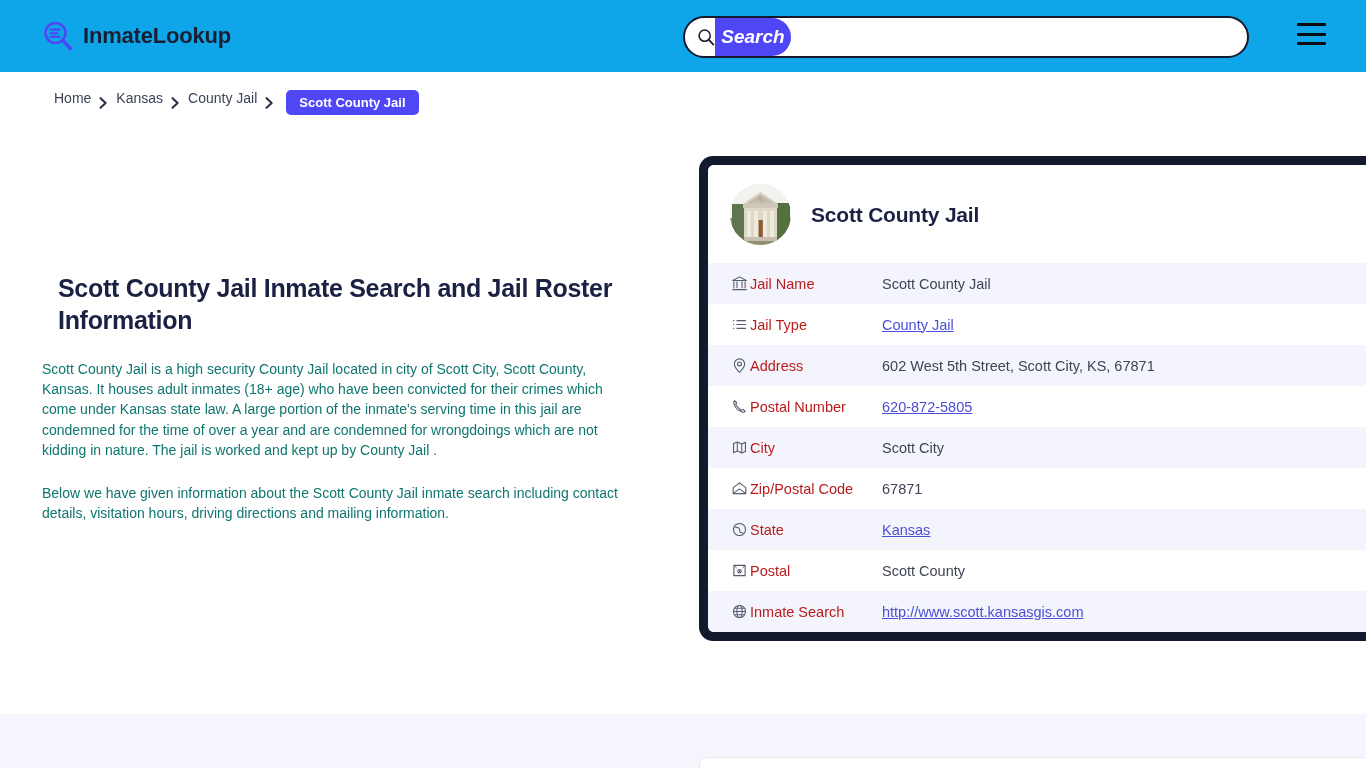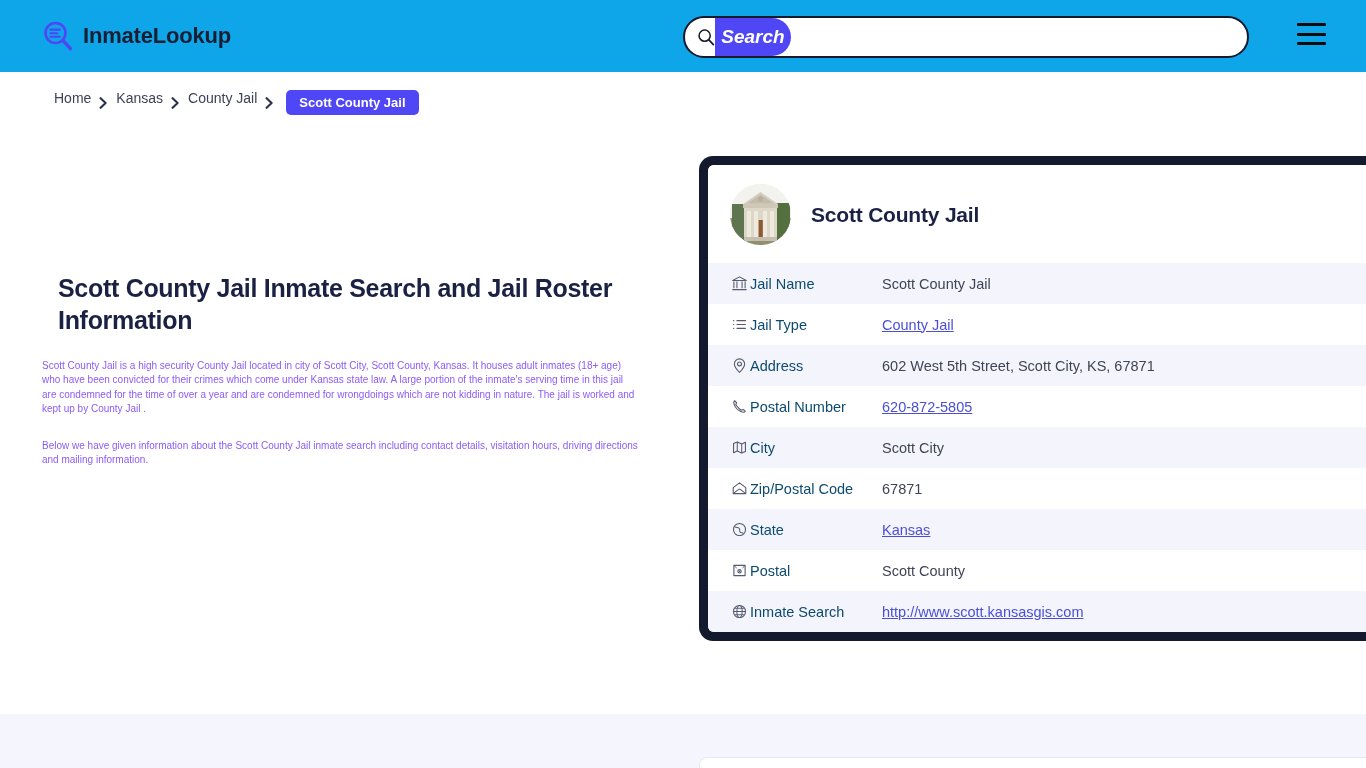--- a/index.html
+++ b/index.html
@@ -83,22 +83,22 @@
 
   
   .left-col { position: absolute; left: 42px; top: 272px; width: 596px; }
   .page-title {
     margin: 0 0 22px 16px;
     font-size: 25px; font-weight: 700; line-height: 1.29;
     color: #1b2143; letter-spacing: -0.3px;
   }
   .body-para {
     margin: 0 0 22px 0;
-    font-size: 10px; line-height: 1.46;
-    color: #8b5cf6;
+    font-size: 14px; line-height: 1.46;
+    color: #0f766e;
   }
 
   
   .jail-card {
     position: absolute; left: 699px; top: 156px;
     width: 700px; 
     background: #131a2e;
     border-radius: 14px;
     padding: 9px;
     overflow: hidden;
@@ -127,21 +127,21 @@
 
   .info-table { width: 100%; border-collapse: collapse; }
   .info-row { height: 41px; }
   .info-row.alt { background: #f4f5fc; }
   .info-row.plain { background: #ffffff; }
   .cell-icon {
     width: 40px; padding-left: 23px; vertical-align: middle;
   }
   .cell-icon svg { display:block; width: 17px; height: 17px; }
   .cell-label {
-    font-size: 14.5px; color: #0c4a6e; vertical-align: middle;
+    font-size: 14.5px; color: #b91c1c; vertical-align: middle;
     white-space: nowrap; padding-right: 6px; width: 132px;
   }
   .cell-value {
     font-size: 14.5px; color: #3f4455; vertical-align: middle;
     white-space: nowrap;
   }
   .cell-value a { color: #4a4fd6; text-decoration: underline; }
 
   
   .bottom-band {

